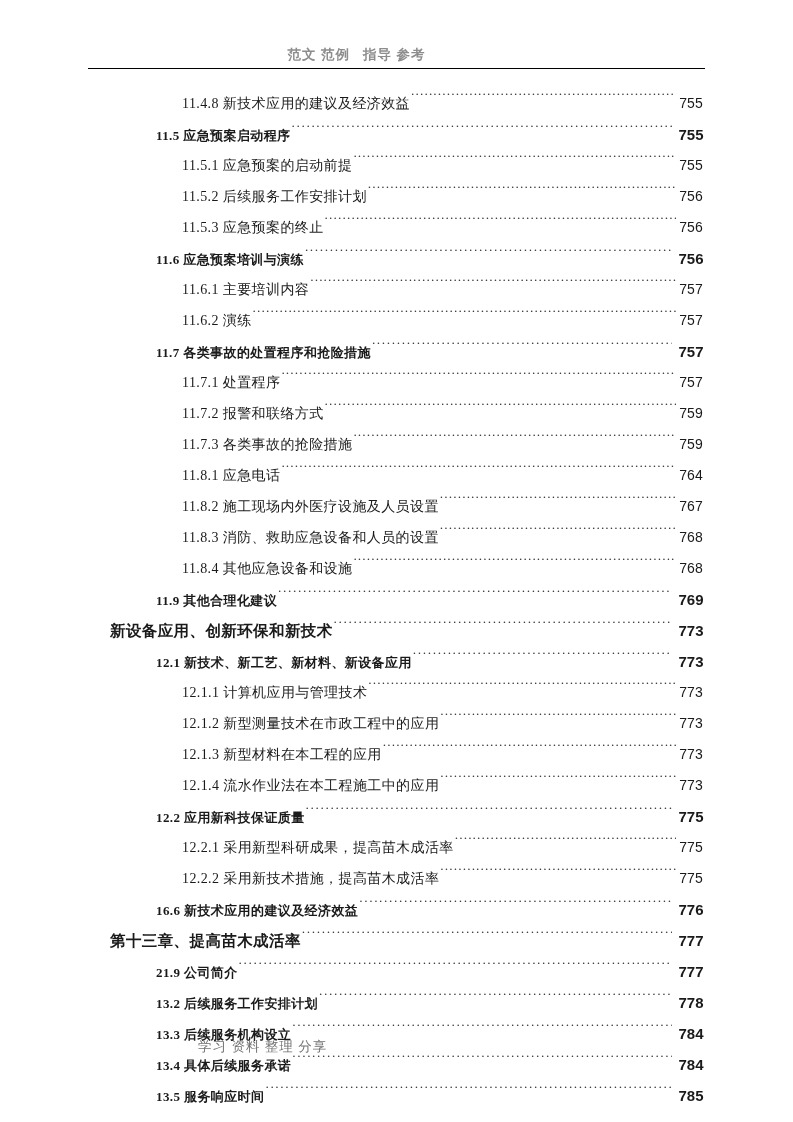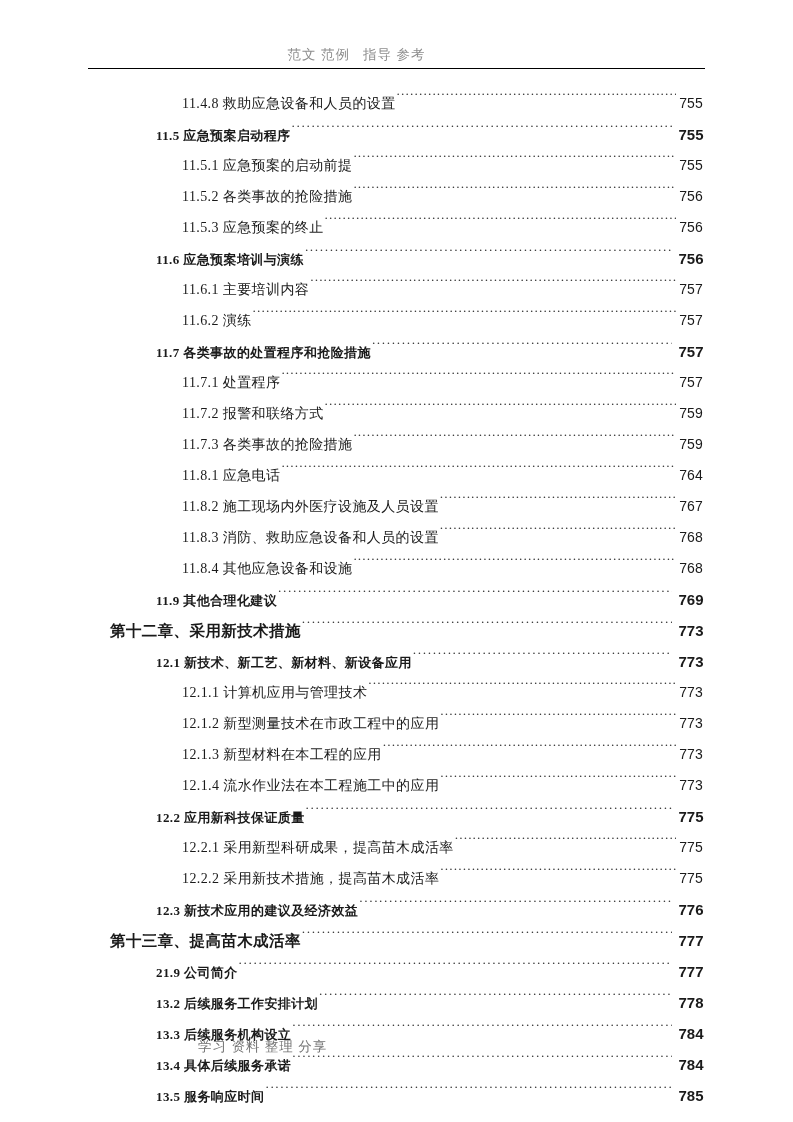--- a/index.html
+++ b/index.html
@@ -32,20 +32,21 @@
     width: 617px;
   }
   .header-text {
     text-align: center;
     font-size: 13.5px;
     color: #8d8d8d;
     letter-spacing: 1px;
     line-height: 18px;
     white-space: pre;
     padding-right: 80px;
+    font-weight: bold;
   }
   .header-rule {
     margin-top: 4px;
     border-top: 1.6px solid #000000;
     width: 617px;
     height: 0;
   }
 
   
   .toc {
@@ -136,36 +137,36 @@
 
 <div class="page">
 
   <div class="header">
     <div class="header-text">范文 范例   指导 参考</div>
     <div class="header-rule"></div>
   </div>
 
   <div class="toc" id="toc-list">
       <div class="toc-row lvl3">
-        <span class="toc-title">11.4.8 救助应急设备和人员的设置</span>
+        <span class="toc-title">11.4.8 新技术应用的建议及经济效益</span>
         <span class="leader"></span>
         <span class="pageno">755</span>
       </div>
       <div class="toc-row lvl2">
         <span class="toc-title">11.5 应急预案启动程序</span>
         <span class="leader"></span>
         <span class="pageno">755</span>
       </div>
       <div class="toc-row lvl3">
         <span class="toc-title">11.5.1 应急预案的启动前提</span>
         <span class="leader"></span>
         <span class="pageno">755</span>
       </div>
       <div class="toc-row lvl3">
-        <span class="toc-title">11.5.2 各类事故的抢险措施</span>
+        <span class="toc-title">11.5.2 后续服务工作安排计划</span>
         <span class="leader"></span>
         <span class="pageno">756</span>
       </div>
       <div class="toc-row lvl3">
         <span class="toc-title">11.5.3 应急预案的终止</span>
         <span class="leader"></span>
         <span class="pageno">756</span>
       </div>
       <div class="toc-row lvl2">
         <span class="toc-title">11.6 应急预案培训与演练</span>
@@ -221,21 +222,21 @@
         <span class="toc-title">11.8.4 其他应急设备和设施</span>
         <span class="leader"></span>
         <span class="pageno">768</span>
       </div>
       <div class="toc-row lvl2">
         <span class="toc-title">11.9 其他合理化建议</span>
         <span class="leader"></span>
         <span class="pageno">769</span>
       </div>
       <div class="toc-row lvl1">
-        <span class="toc-title">第十二章、采用新技术措施</span>
+        <span class="toc-title">新设备应用、创新环保和新技术</span>
         <span class="leader"></span>
         <span class="pageno">773</span>
       </div>
       <div class="toc-row lvl2">
         <span class="toc-title">12.1 新技术、新工艺、新材料、新设备应用</span>
         <span class="leader"></span>
         <span class="pageno">773</span>
       </div>
       <div class="toc-row lvl3">
         <span class="toc-title">12.1.1 计算机应用与管理技术</span>
@@ -266,21 +267,21 @@
         <span class="toc-title">12.2.1 采用新型科研成果，提高苗木成活率</span>
         <span class="leader"></span>
         <span class="pageno">775</span>
       </div>
       <div class="toc-row lvl3">
         <span class="toc-title">12.2.2 采用新技术措施，提高苗木成活率</span>
         <span class="leader"></span>
         <span class="pageno">775</span>
       </div>
       <div class="toc-row lvl2">
-        <span class="toc-title">12.3 新技术应用的建议及经济效益</span>
+        <span class="toc-title">16.6 新技术应用的建议及经济效益</span>
         <span class="leader"></span>
         <span class="pageno">776</span>
       </div>
       <div class="toc-row lvl1">
         <span class="toc-title">第十三章、提高苗木成活率</span>
         <span class="leader"></span>
         <span class="pageno">777</span>
       </div>
       <div class="toc-row lvl2">
         <span class="toc-title">21.9 公司简介</span>

